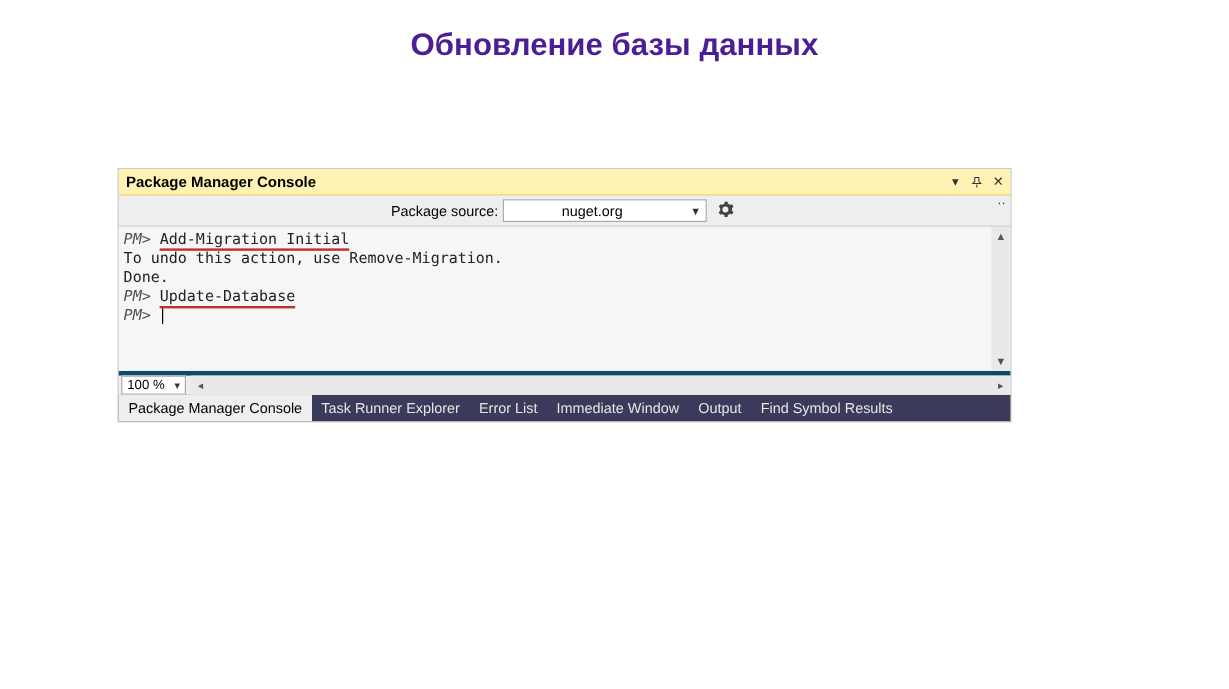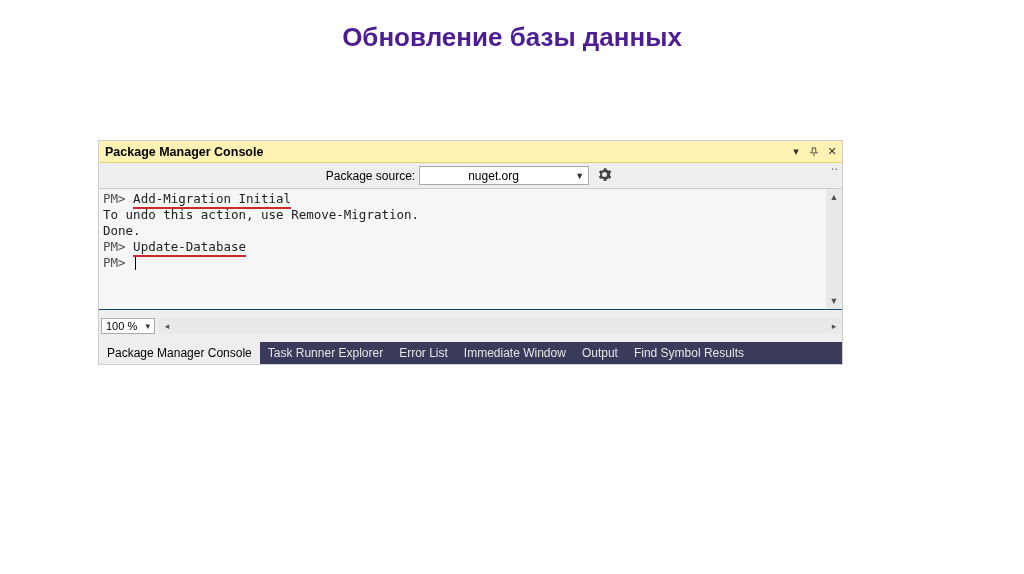--- a/index.html
+++ b/index.html
@@ -111,21 +111,21 @@
       overflow: hidden;
     }
     .console-text {
       font-family: Consolas, monospace;
       font-size: 12.5px;
       line-height: 16px;
       padding: 2px 4px;
       color: #222;
       white-space: pre;
     }
-    .prompt { color: #4f4f4f; }
+    .prompt { color: #4f4f4f; font-style: italic; }
     .cmd-underlined {
       border-bottom: 2px solid #c72b2b;
       padding-bottom: 1px;
     }
     .caret {
       display: inline-block;
       width: 1px;
       height: 13px;
       background: #000;
       vertical-align: middle;
@@ -145,23 +145,23 @@
       align-items: center;
       justify-content: center;
       font-size: 9px;
       color: #555;
       cursor: pointer;
     }
     .vscroll .track { flex: 1; }
     .zoom-bar {
       display: flex;
       align-items: center;
-      height: 33px;
+      height: 20px;
       background: #eee;
-      border-top: 1px solid #0c4a6e;
+      border-top: 4px solid #0c4a6e;
       text-align: center;
     }
     .zoom-combo {
       border: 1px solid #aaa;
       background: #fff;
       height: 16px;
       width: 54px;
       font-size: 11px;
       padding: 0 4px;
       display: flex;

